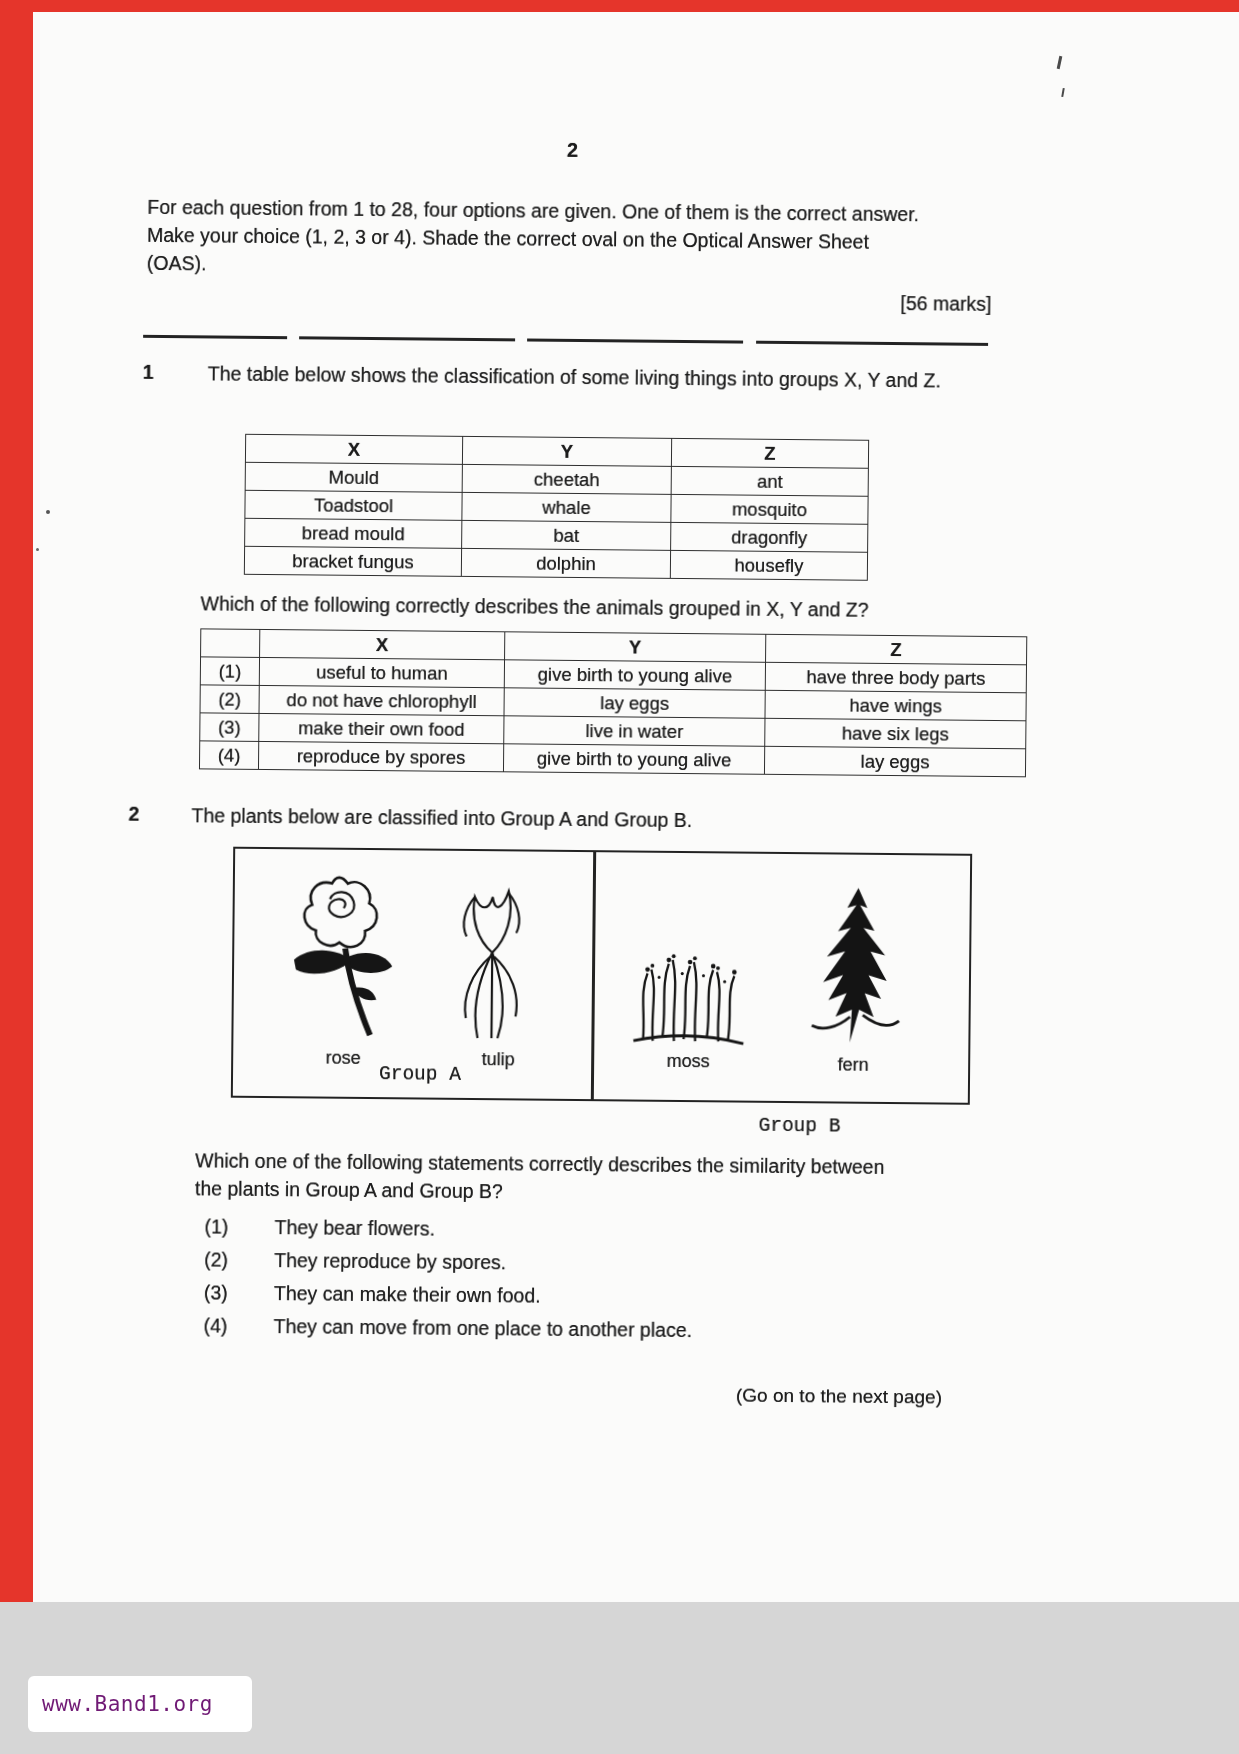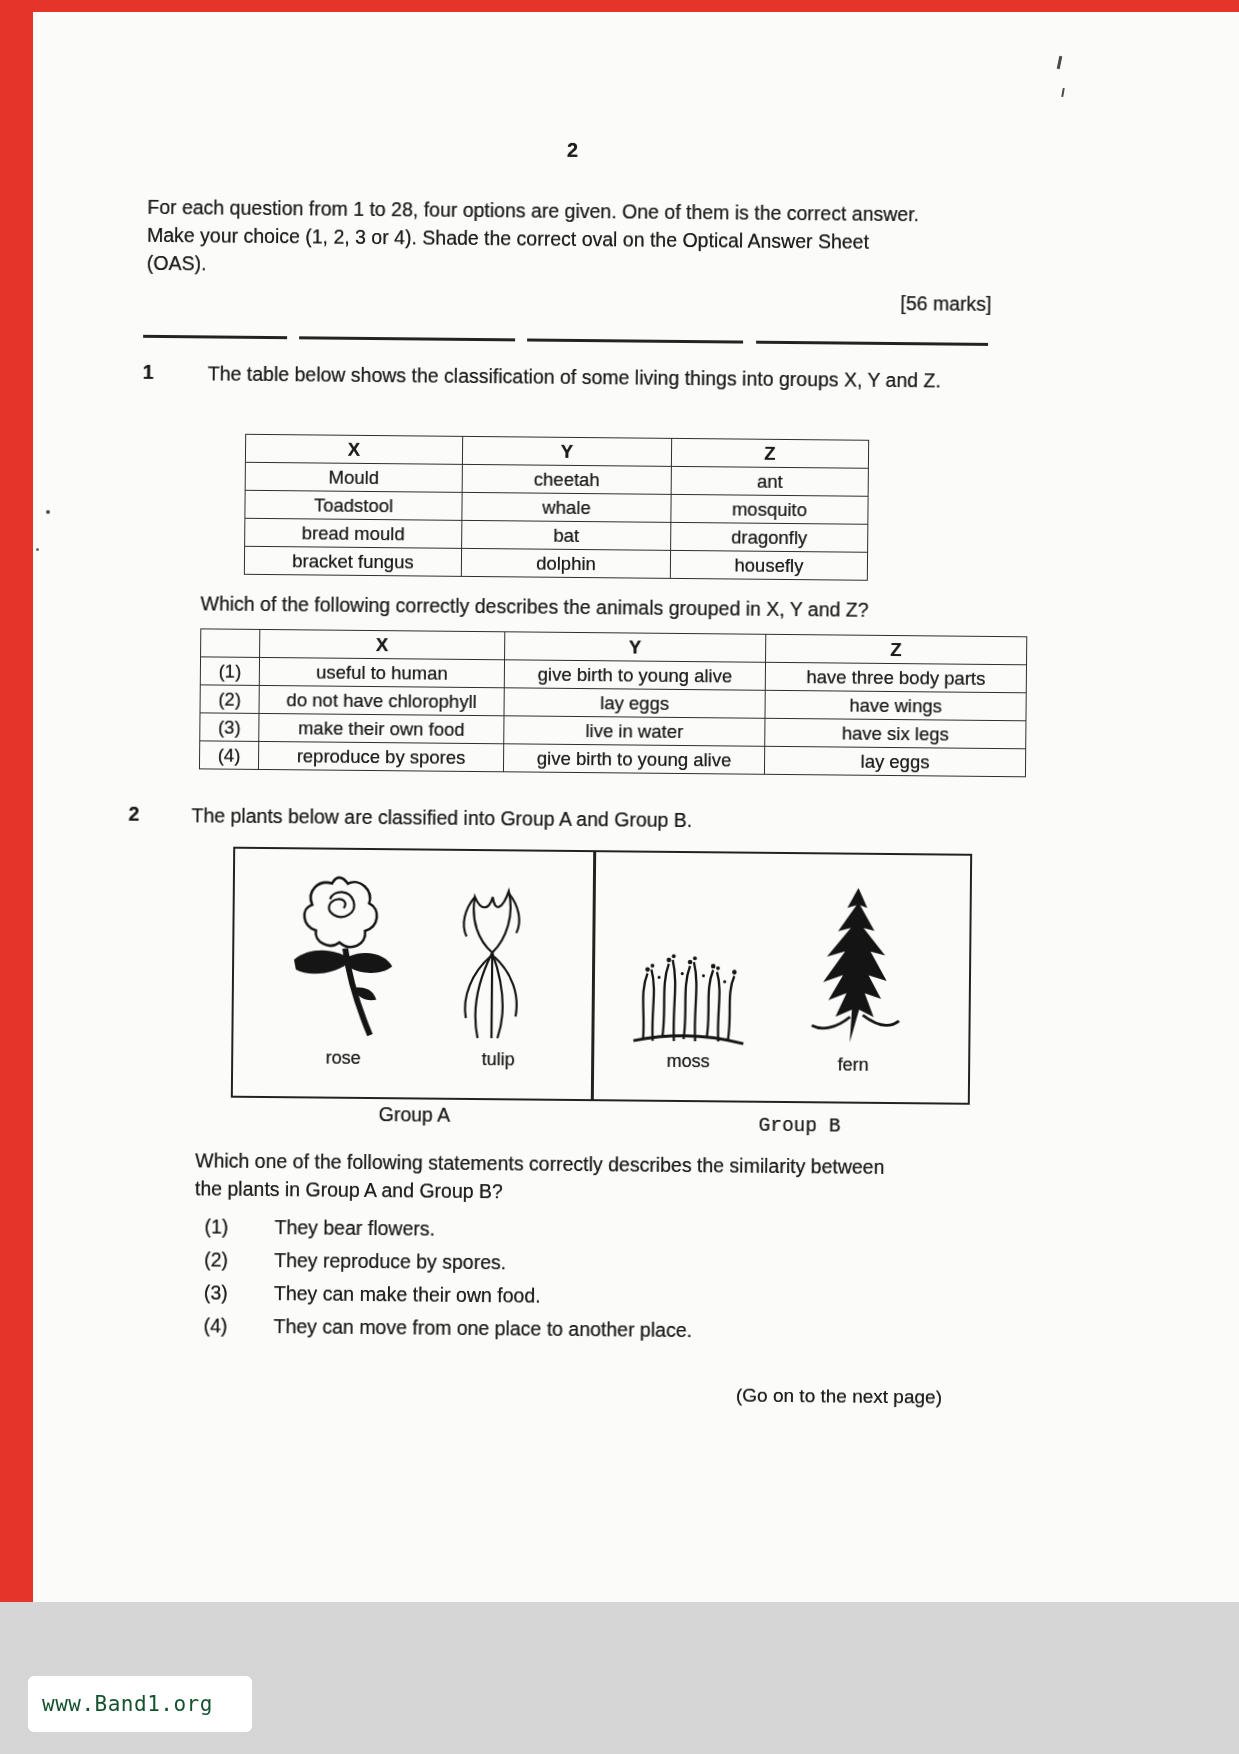--- a/index.html
+++ b/index.html
@@ -36,21 +36,21 @@
   .grouplabel { font-size:19.5px; }
   .q2options { top:1212px; left:215px; width:760px; font-size:19.5px; }
   .optrow { display:flex; margin-bottom:7px; line-height:26px; }
   .optnum { width:70px; flex:0 0 70px; }
   .footnote { top:1378px; left:748px; font-size:19px; }
   
   .topbar { top:0; left:0; width:1239px; height:12px; background:#e5352b; }
   .leftbar { top:0; left:0; width:33px; height:1604px; background:#e5352b; }
   .bottomband { top:1602px; left:0; width:1239px; height:152px; background:#d6d6d6; }
   .wmbox { top:1676px; left:28px; width:224px; height:56px; background:#ffffff; border-radius:6px; display:flex; align-items:center; }
-  .wmtext { font-family:"DejaVu Sans Mono", monospace; font-size:21px; color:#14532d; padding-left:14px; letter-spacing:0.5px; }
+  .wmtext { font-family:"DejaVu Sans Mono", monospace; font-size:21px; color:#701a75; padding-left:14px; letter-spacing:0.5px; }
   .tick { background:#4a4a4a; }
   .t1 { top:56px; left:1058px; width:3px; height:13px; transform:rotate(12deg); }
   .t2 { top:88px; left:1062px; width:2px; height:9px; transform:rotate(10deg); }
   .speck1 { top:510px; left:46px; width:4px; height:4px; border-radius:50%; background:#555; }
   .speck2 { top:548px; left:36px; width:3px; height:3px; border-radius:50%; background:#666; }
   svg .ink { stroke:#151515; fill:none; }
 </style>
 </head>
 <body>
 
@@ -214,21 +214,21 @@
       <div class="plant" style="left:545px; top:26px; width:150px;">
         <svg width="140" height="168" viewBox="0 0 140 185">
           <path fill="#141414" d="M74,8 L62,30 L72,27 L52,56 L66,52 L40,84 L60,78 L36,112 L58,104 L42,132 L62,124 L50,150 L68,142 L66,178 L76,142 L92,150 L82,124 L100,130 L86,104 L106,110 L88,78 L104,82 L80,52 L92,55 L76,27 L84,30 Z"></path>
           <path class="ink" stroke-width="3" d="M66,150 C52,162 36,166 24,160"></path>
           <path class="ink" stroke-width="3" d="M80,148 C96,160 110,162 120,154"></path>
         </svg>
         <div class="plantlabel">fern</div>
       </div>
     </div>
 
-    <div class="abs grouplabel" style="top:1100px; left:388px;">Group A</div>
+    <div class="abs grouplabel" style="top:1060px; left:388px;font-family:Liberation Mono, monospace;">Group A</div>
     <div class="abs grouplabel" style="top:1108px; left:768px;font-family:Liberation Mono, monospace;">Group B</div>
 
     <div class="abs qtext" style="top:1145px; left:205px; width:690px;">Which one of the following statements correctly describes the similarity between the plants in Group A and Group B?</div>
 
     <div class="abs q2options">
       <div class="optrow">
         <span class="optnum">(1)</span>
         <span>They bear flowers.</span>
       </div>
       <div class="optrow">

